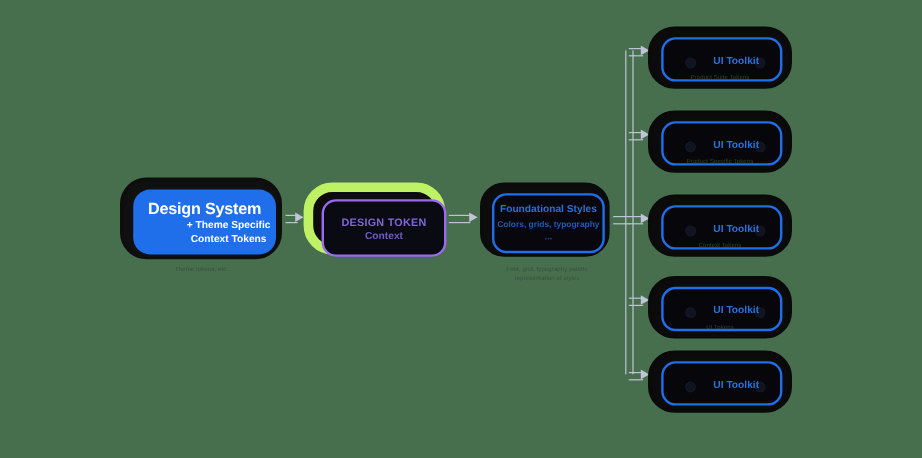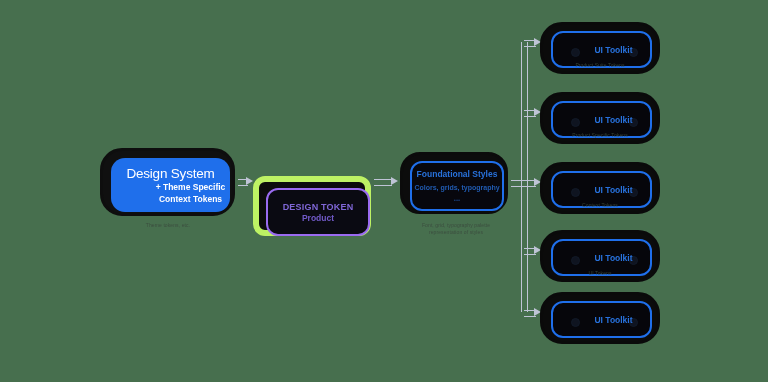--- a/index.html
+++ b/index.html
@@ -50,40 +50,39 @@
     left: 8px; top: 7px;
     width: 119px; height: 54px;
     border-radius: 14px;
     background: #1f6feb;
     flex-direction: column;
     gap: 1px;
   }
   .n1-title {
     color: #ffffff;
     font-size: 13.5px;
-    font-weight: normal;
+    font-weight: bold;
     letter-spacing: -0.2px;
     line-height: 15px;
   }
   .n1-sub {
     color: #ffffff;
     font-size: 8.5px;
     font-weight: bold;
     line-height: 10.5px;
     margin-left: 40px;
   }
 
   
   .n2-outer {
     left: 253px; top: 152px;
     width: 118px; height: 60px;
-    border-radius: 12px;
+    border-radius: 24px;
     background: #0c0c0c;
-    border: 6px solid #bef264;
-    margin-top: 24px;
+    border: 8px solid #bef264;
   }
   .n2-inner {
     left: 7px; top: 6px;
     width: 104px; height: 48px;
     border-radius: 12px;
     background: #0a0a12;
     border: 2px solid #9a6bf0;
     flex-direction: column;
     gap: 0px;
   }
@@ -248,21 +247,21 @@
       <div class="n1-title">Design System</div>
       <div class="n1-sub">+ Theme Specific</div>
       <div class="n1-sub">Context Tokens</div>
     </div>
   </div>
   <div class="caption" style="left:112px; top:222px; width:112px;">Theme tokens, etc.</div>
 
   <div class="node-outer n2-outer">
     <div class="node n2-inner">
       <div class="n2-title">DESIGN TOKEN</div>
-      <div class="n2-sub">Product</div>
+      <div class="n2-sub">Context</div>
     </div>
   </div>
 
   <div class="node-outer n3-outer">
     <div class="node n3-inner">
       <div class="n3-title">Foundational Styles</div>
       <div class="n3-sub">Colors, grids, typography</div>
       <div class="n3-glyph">•••</div>
     </div>
   </div>

